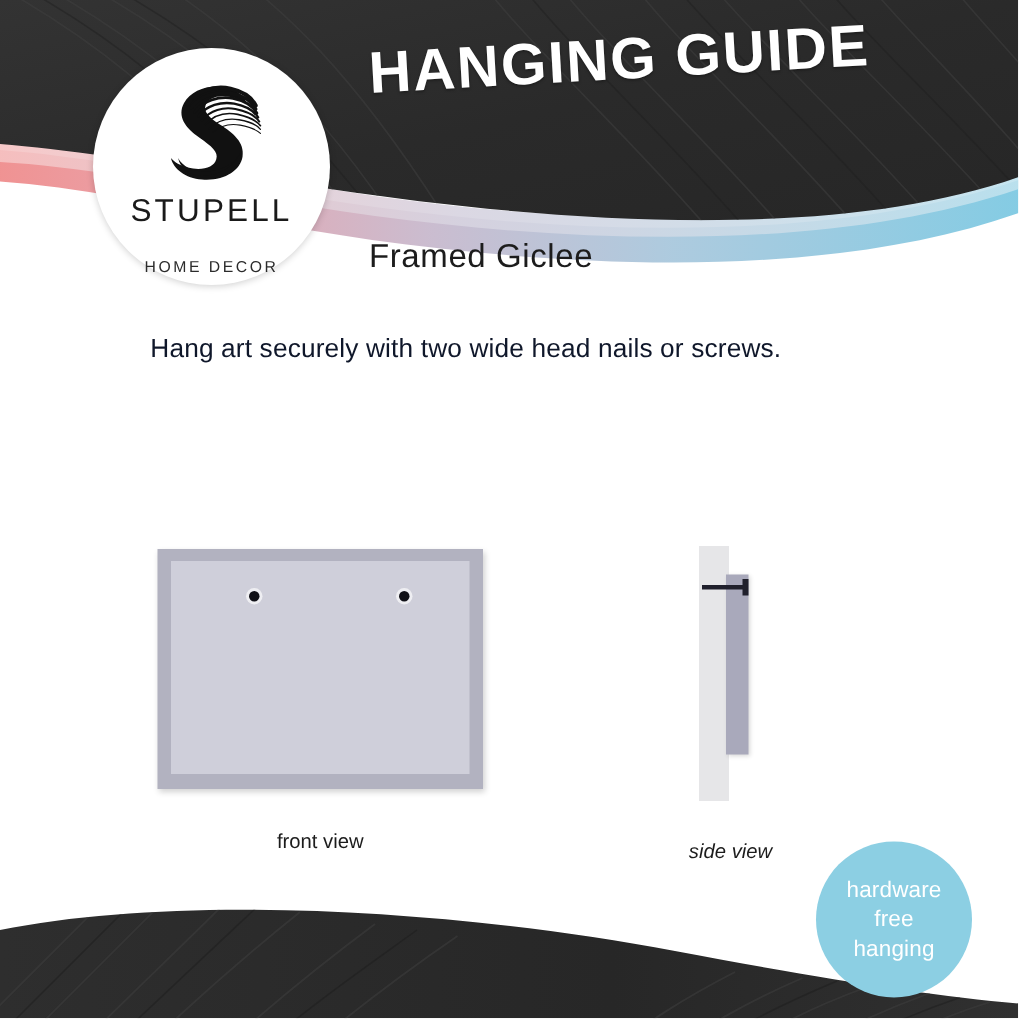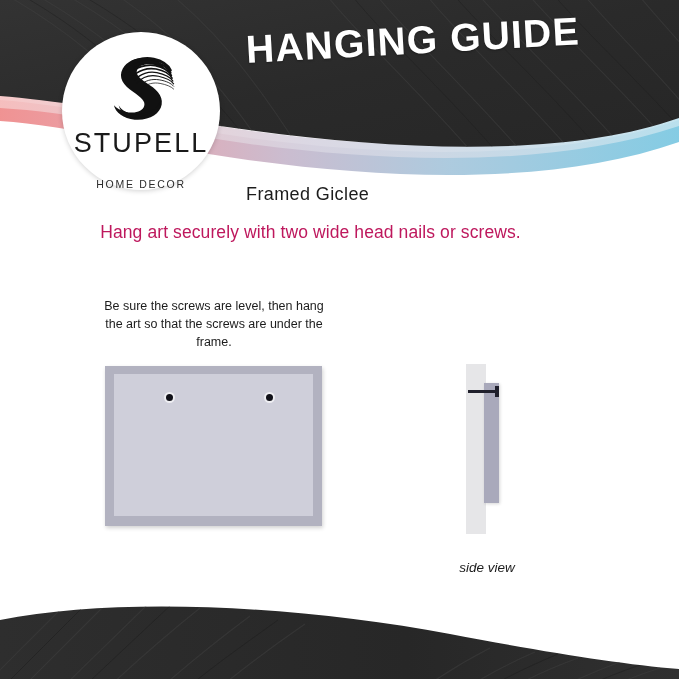--- a/index.html
+++ b/index.html
@@ -52,21 +52,21 @@
     width: 80px;
     height: 78px;
   }
   .logo-word {
     font-family: "Liberation Sans", sans-serif;
     color: #1a1a1a;
     text-align: center;
     line-height: 1;
   }
   #logo-name {
-    font-size: 27px;
+    font-size: 21px;
     letter-spacing: 2.1px;
     margin-top: 4px;
     font-weight: 400;
   }
   #logo-sub {
     font-size: 10.5px;
     letter-spacing: 1.7px;
     margin-top: 22px;
     font-weight: 400;
     color: #2b2b2b;
@@ -86,34 +86,33 @@
     letter-spacing: 1.2px;
     text-shadow: 0 1px 2px rgba(0,0,0,0.35);
     white-space: nowrap;
   }
 
   
   #product-type {
     position: absolute;
     left: 246px;
     top: 158px;
-    font-size: 18px;
+    font-size: 22px;
     color: #1c1c1c;
     letter-spacing: 0.4px;
     font-weight: 400;
-    margin-top: 26px;
   }
   #intro-line {
     position: absolute;
     left: 0;
     top: 222px;
     width: 621px;
     text-align: center;
     font-size: 17.5px;
-    color: #be185d;
+    color: #0f172a;
     letter-spacing: 0.1px;
   }
 
   
   .panel-caption {
     position: absolute;
     font-size: 12.5px;
     line-height: 1.45;
     color: #1c1c1c;
     text-align: center;
@@ -352,34 +351,41 @@
     <div class="logo-word" id="logo-name">STUPELL</div>
     <div class="logo-word" id="logo-sub">HOME DECOR</div>
   </div>
 
   <div id="header-title">HANGING GUIDE</div>
 
   <div id="product-type">Framed Giclee</div>
 
   <div id="intro-line">Hang art securely with two wide head nails or screws.</div>
 
-  <div class="panel-caption" id="front-caption">Be sure the screws are level, then hang the art so that the screws are under the frame.</div>
 
   <div id="front-view-figure">
     <div id="front-view-mat">
       <span class="screw-dot" id="screw-dot-left"></span>
       <span class="screw-dot" id="screw-dot-right"></span>
     </div>
   </div>
 
+  <div class="view-label" id="front-view-label">front view</div>
 
 
   <div id="side-view-figure">
     <div id="side-view-wall"></div>
     <div id="side-view-frame"></div>
     <div id="side-view-screw-shaft"></div>
     <div id="side-view-screw-head"></div>
   </div>
 
   <div class="view-label" id="side-view-label">side view</div>
 
+  <div id="hardware-badge">
+    <div id="hardware-badge-text">
+      <div>hardware</div>
+      <div>free</div>
+      <div>hanging</div>
+    </div>
+  </div>
 
 </div>
 
 </body></html>

